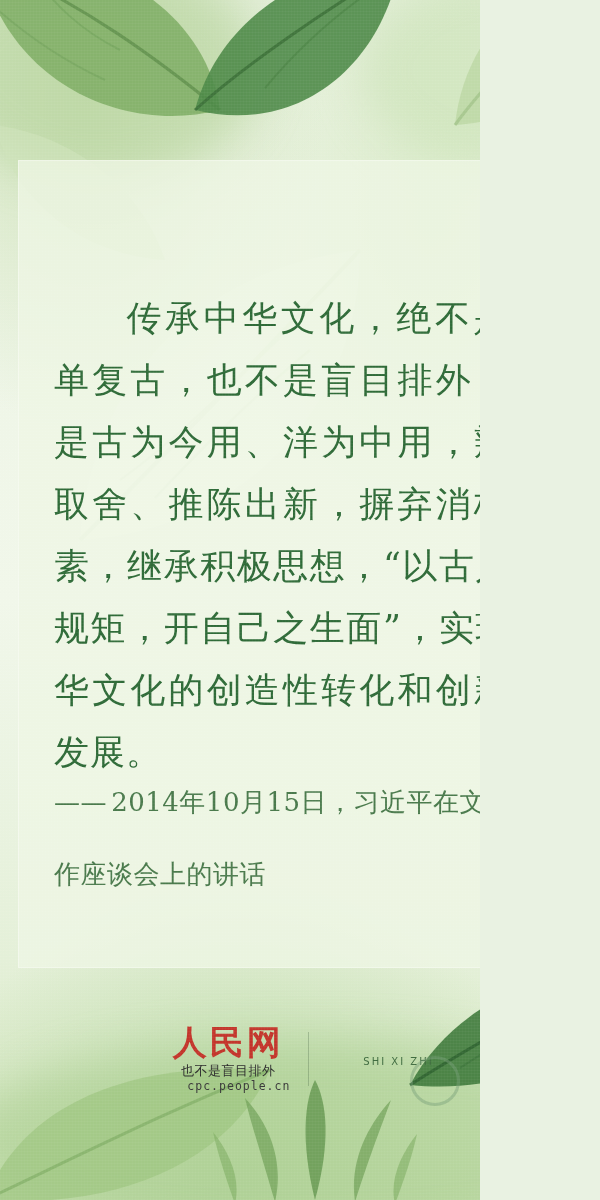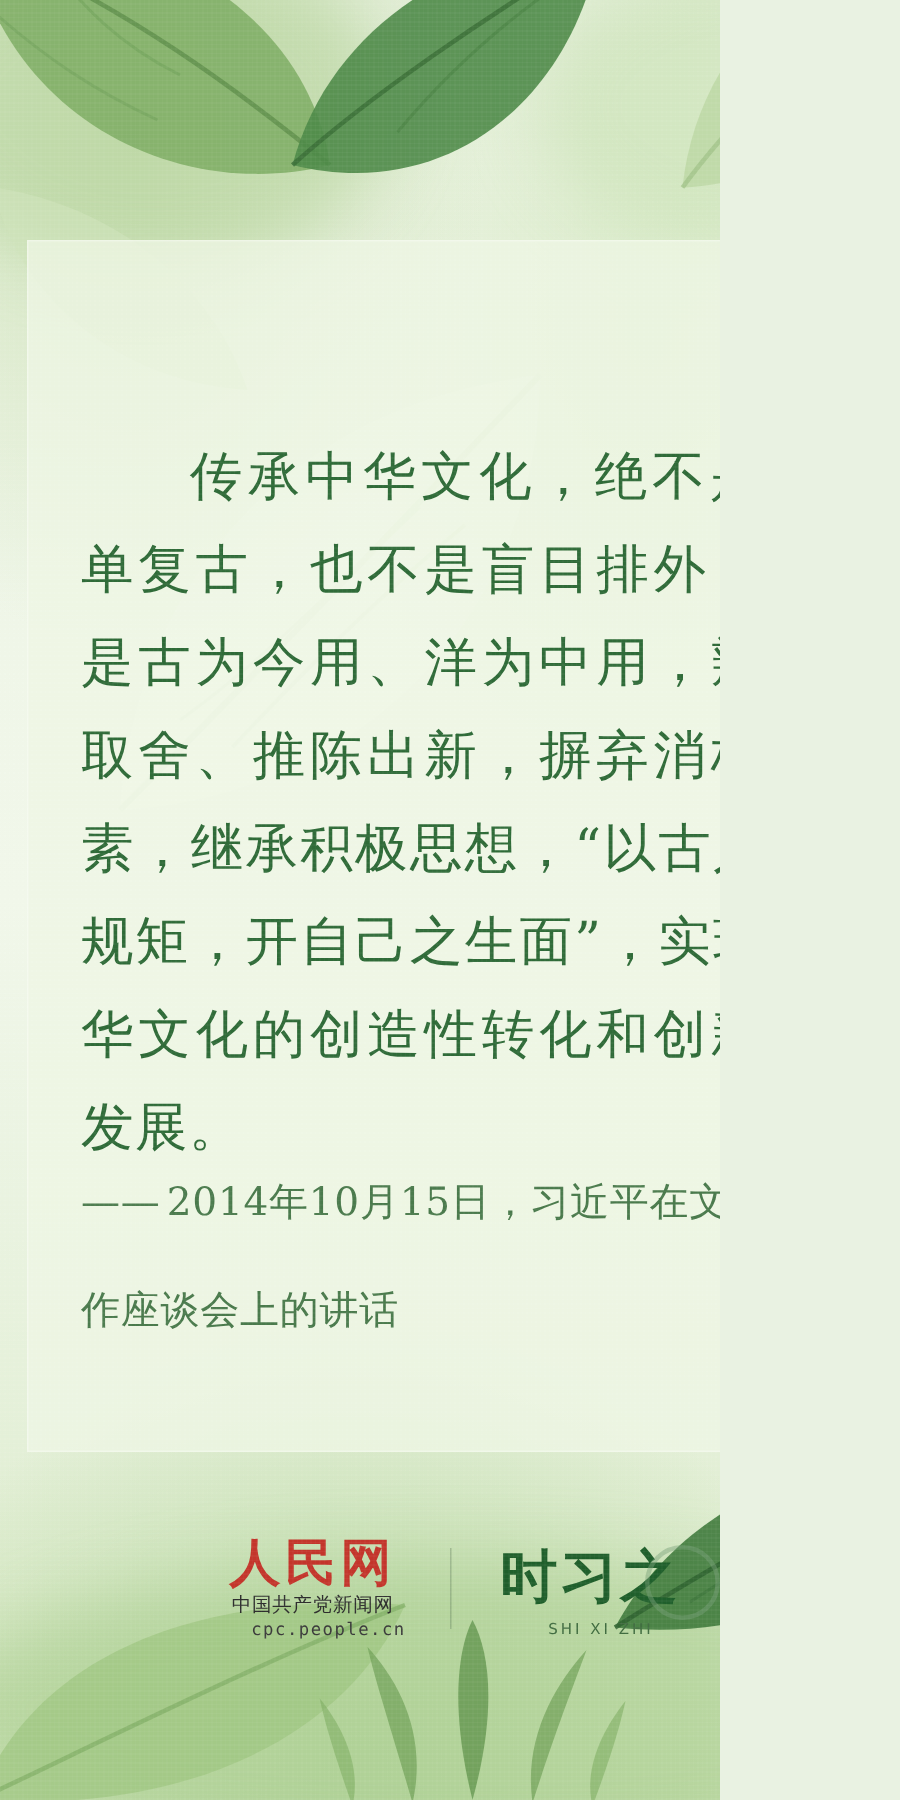--- a/index.html
+++ b/index.html
@@ -93,21 +93,21 @@
   
   .footer {
     position: absolute;
     left: 0;
     top: 1004px;
     width: 600px;
     height: 110px;
     display: flex;
     align-items: center;
     justify-content: center;
-    gap: 29px;
+    gap: 18px;
   }
 
   .brand {
     display: flex;
     flex-direction: column;
     align-items: center;
     line-height: 1;
   }
   .brand-main {
     font-family: "DejaVu Serif", "Liberation Serif", serif;
@@ -245,27 +245,26 @@
       <path d="M70 122 C55 70 45 40 40 18 C62 42 80 78 70 122 Z" fill="#6fa057" opacity="0.7"></path>
       <path d="M150 122 C166 72 178 42 186 20 C164 44 144 80 150 122 Z" fill="#6fa057" opacity="0.7"></path>
       <path d="M30 124 C18 90 12 70 8 52 C24 72 36 98 30 124 Z" fill="#7eae63" opacity="0.6"></path>
       <path d="M190 124 C202 92 208 72 212 54 C196 74 184 100 190 124 Z" fill="#7eae63" opacity="0.6"></path>
     </svg>
   </div>
 
   <div class="footer">
     <div class="brand">
       <div class="brand-main">人民网</div>
-      <div class="brand-sub">中国共产党新闻网</div>
+      <div class="brand-sub">也不是盲目排外</div>
       <div class="brand-url">cpc.people.cn</div>
     </div>
 
     <div class="divider"></div>
 
     <div class="shixi">
-      <div class="shixi-main">时习之</div>
       <div class="shixi-sub">SHI XI ZHI</div>
       <div class="shixi-ring"></div>
     </div>
   </div>
 
   <div class="grain"></div>
 </div>
 
 </body></html>

